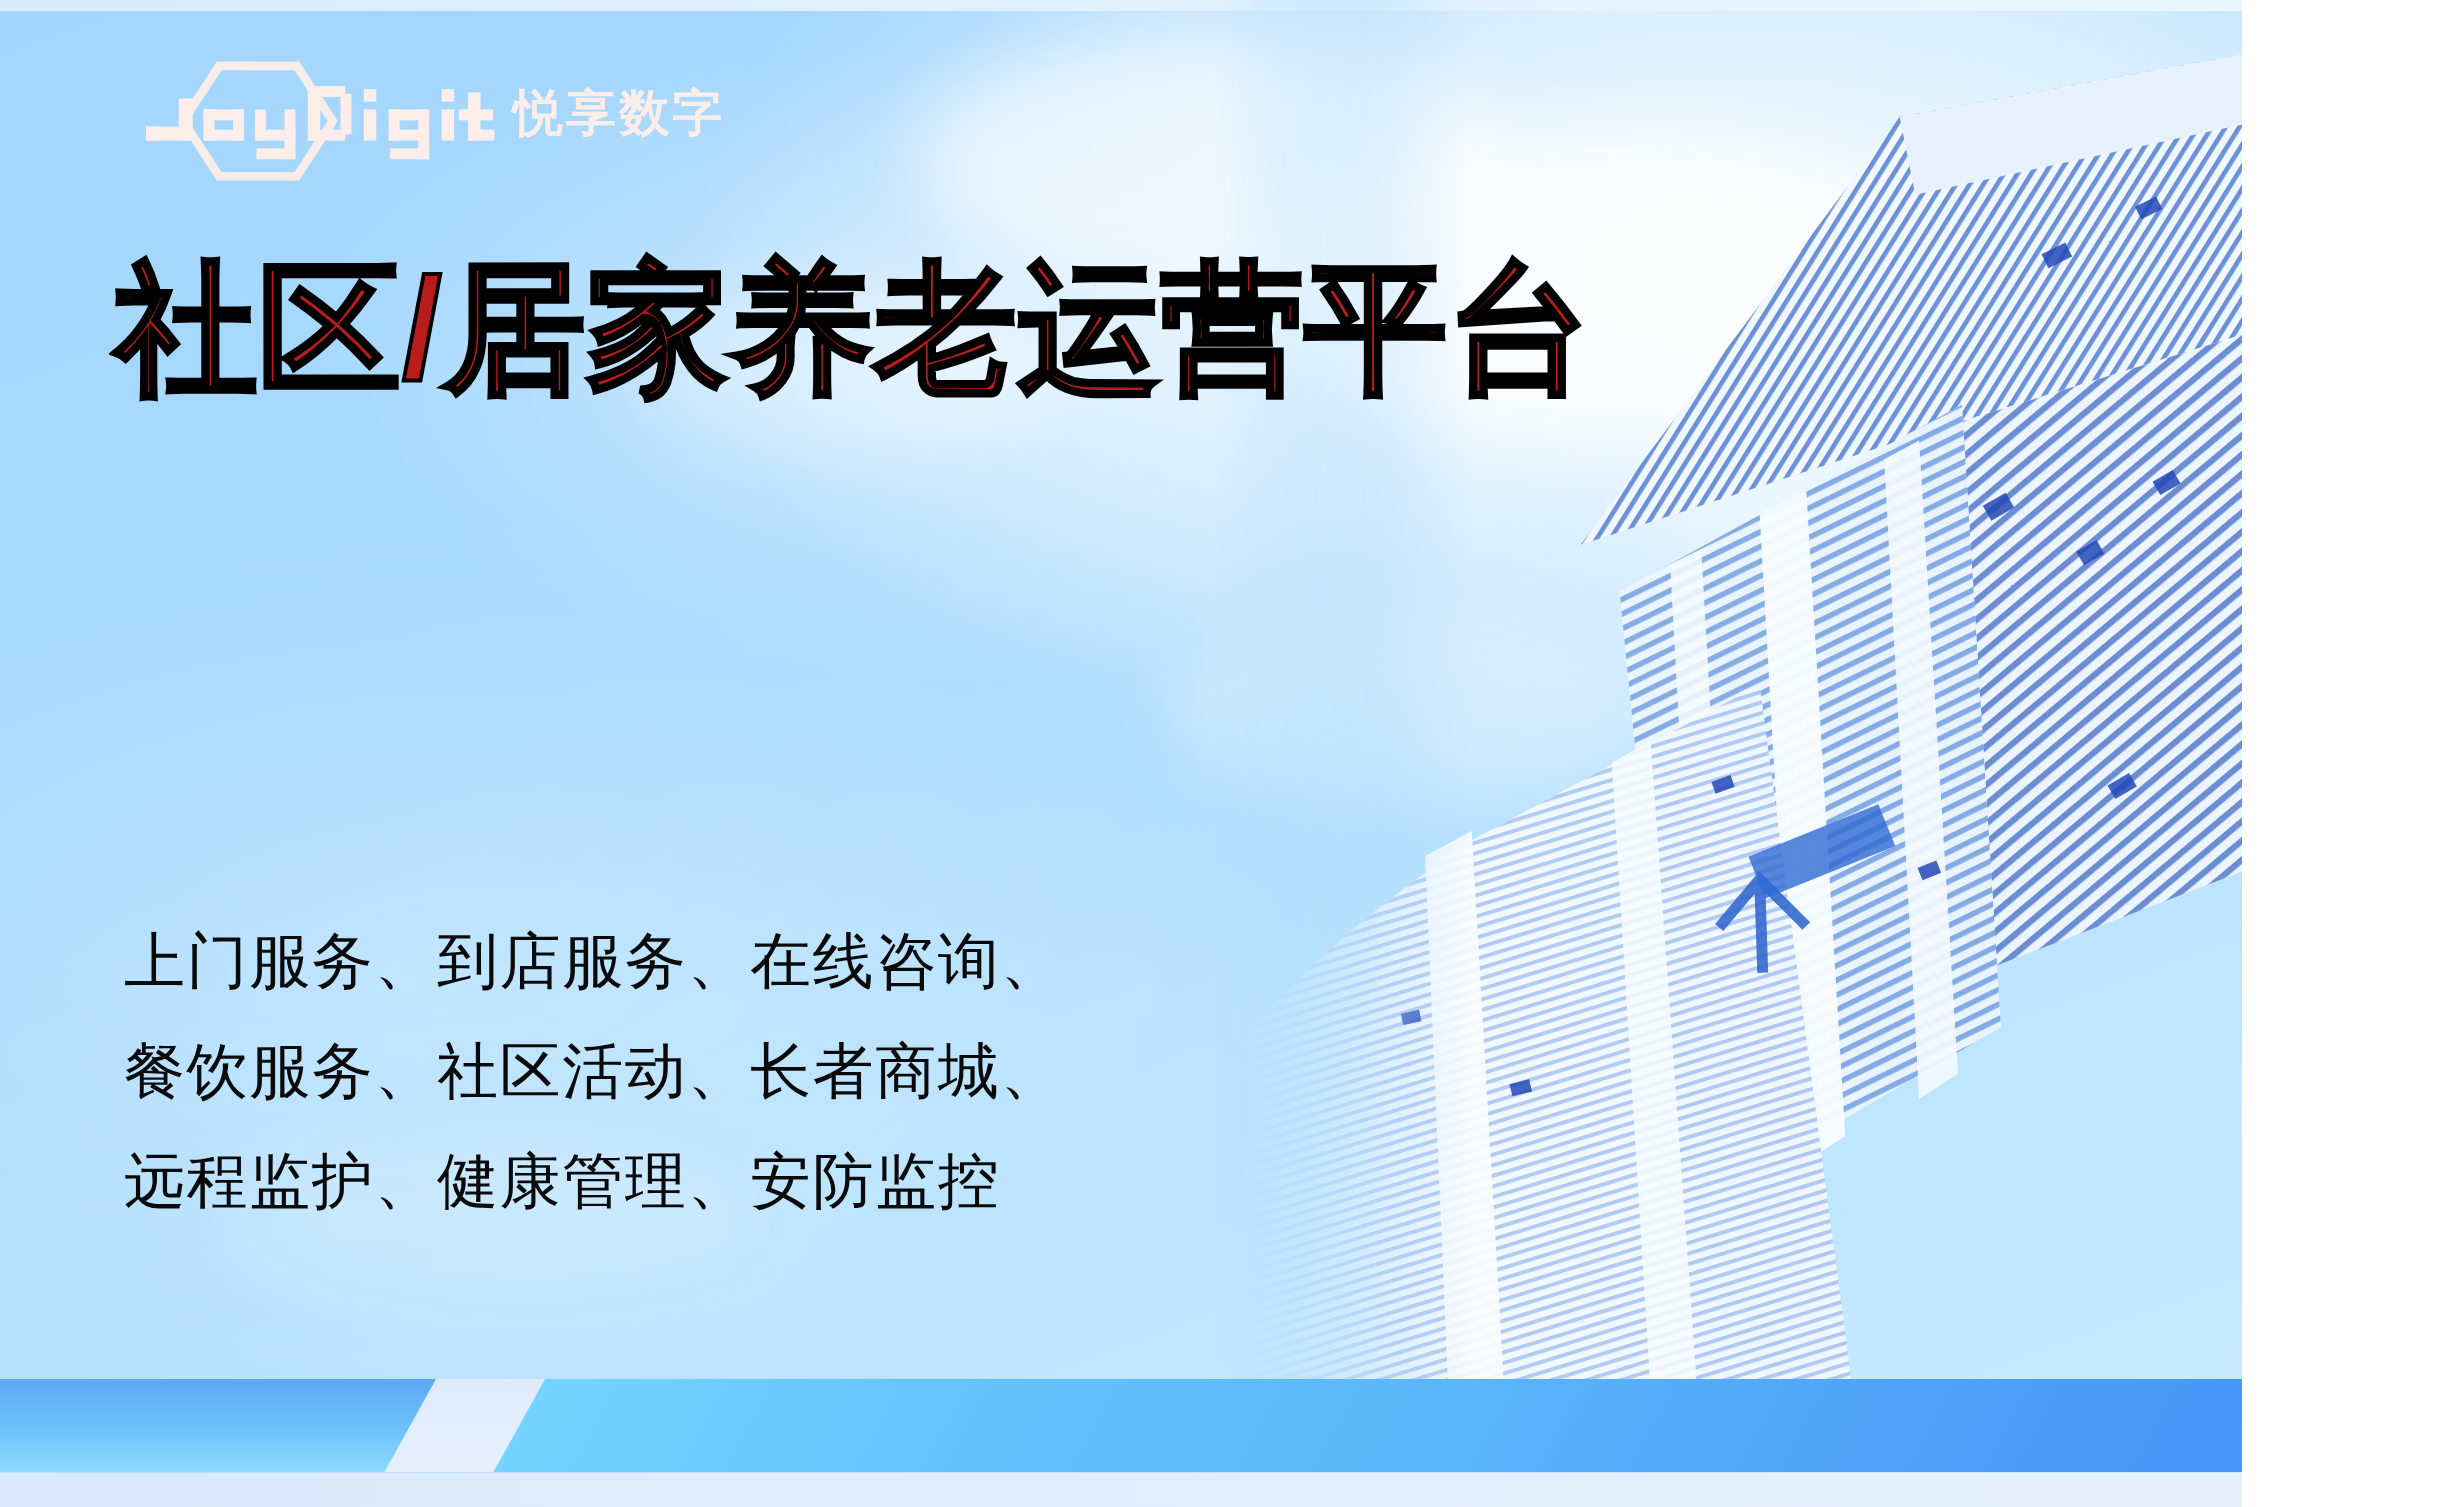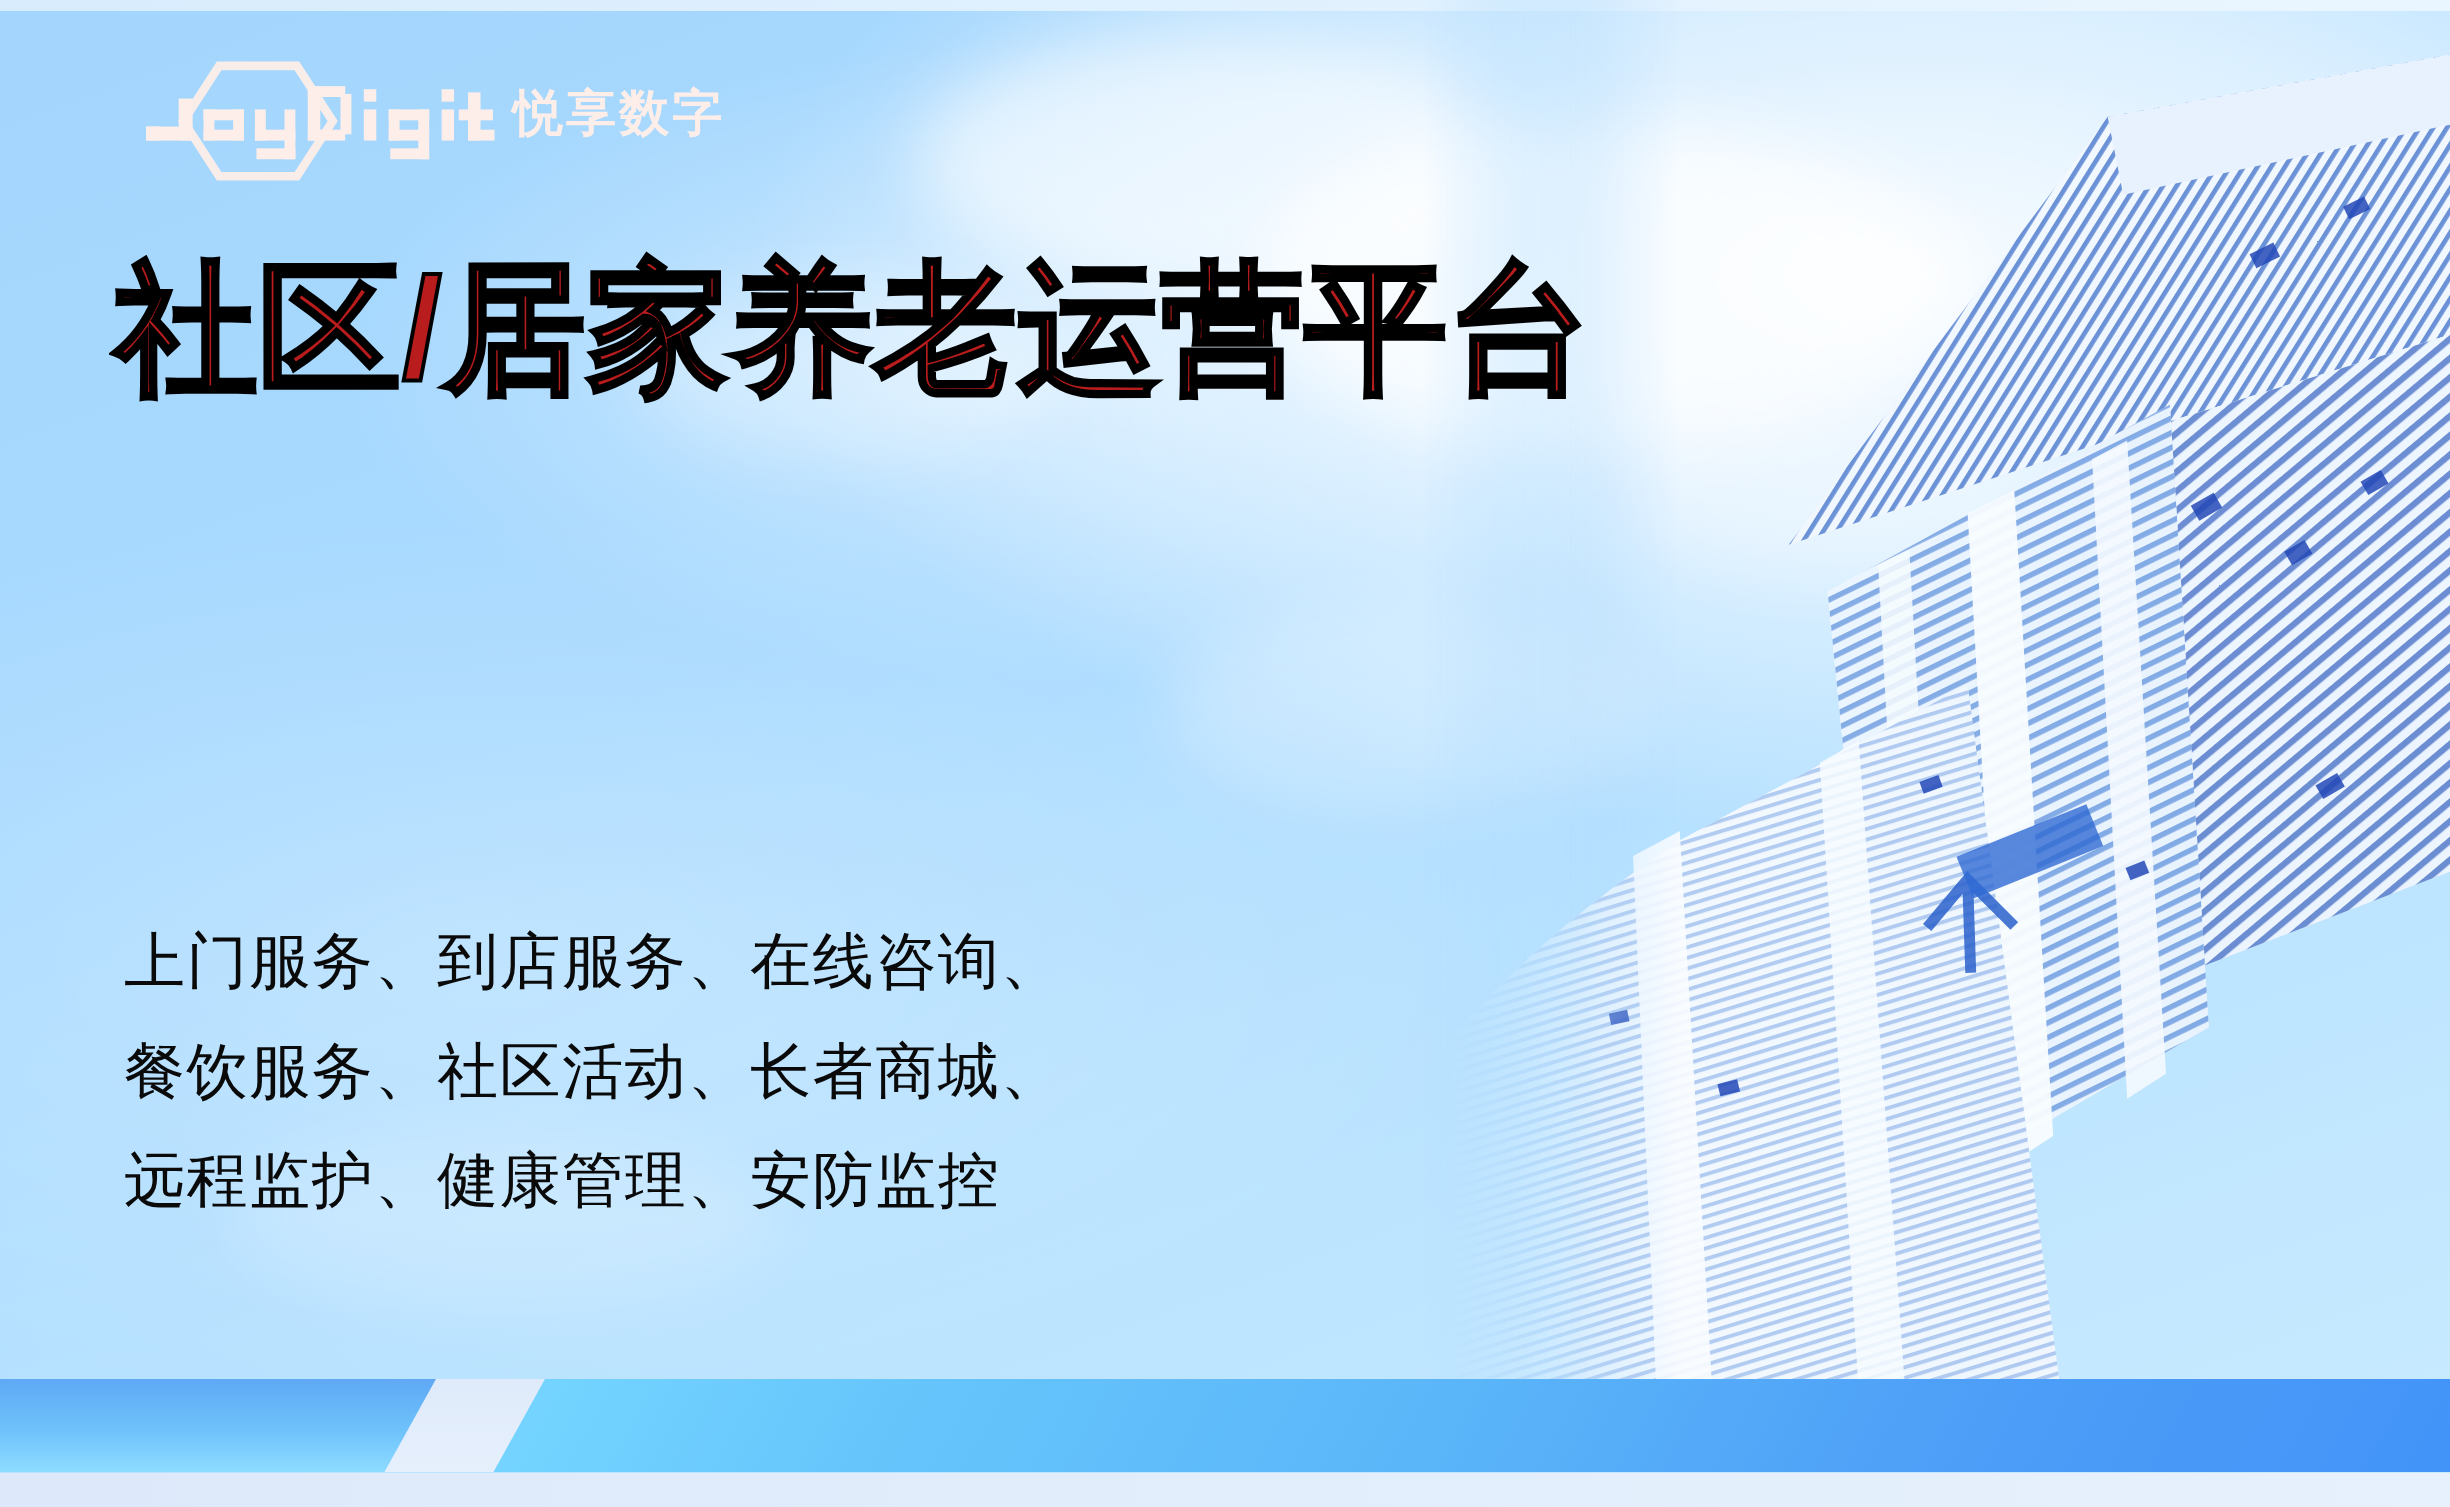--- a/index.html
+++ b/index.html
@@ -6,21 +6,21 @@
     margin: 0;
     padding: 0;
     background: #ffffff;
   }
   body {
     font-family: "Liberation Sans", "DejaVu Sans", sans-serif;
   }
 
   .slide {
     position: relative;
-    width: 2450px;
+    width: 2242px;
     height: 1508px;
     overflow: hidden;
     background: #a8d9fd;
   }
 
   
   .sky {
     position: absolute;
     inset: 0;
     background:
@@ -111,21 +111,21 @@
   }
   .scenario-line {
     font-size: 61px;
     line-height: 82px;
     margin-bottom: 28px;
     color: #0a0a0a;
     font-weight: 500;
     letter-spacing: 1.6px;
     white-space: nowrap;
   }
-  .scenario-line:last-child { margin-bottom: 8px; font-family: Liberation Serif, serif; }
+  .scenario-line:last-child { margin-bottom: 8px; }
 
   
   .bottom-band {
     position: absolute;
     left: 0;
     top: 1379px;
     width: 2450px;
     height: 93px;
     overflow: hidden;
   }

